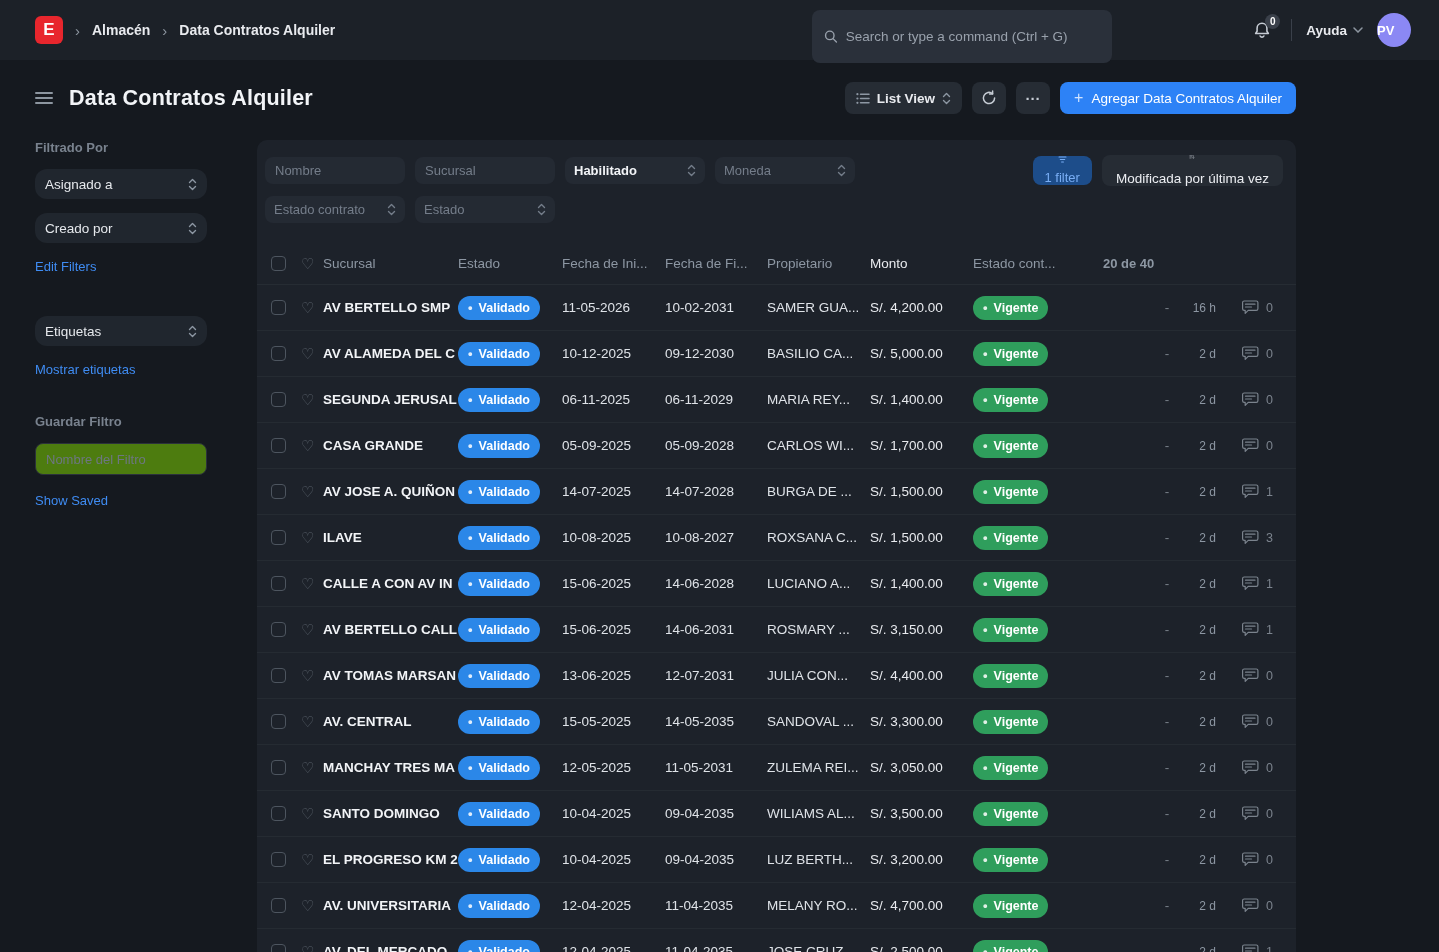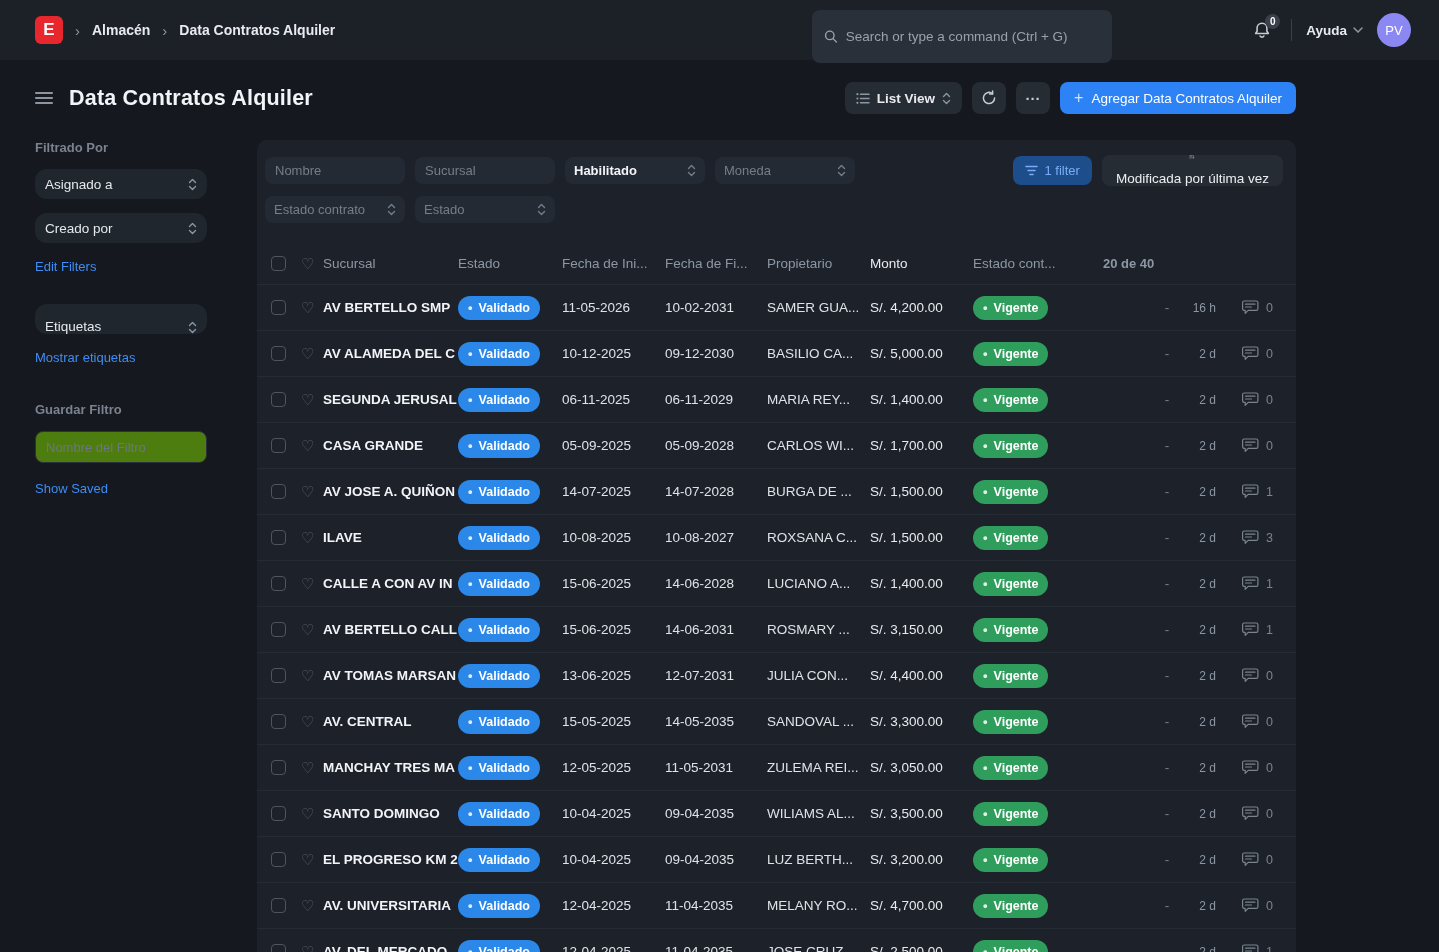--- a/index.html
+++ b/index.html
@@ -38,22 +38,22 @@
   .bell-badge {
     position:absolute; top:-3px; right:-3px; background:#3a404a; color:#fff;
     font-size:10px; font-weight:700; width:15px; height:15px; border-radius:50%;
     display:flex; align-items:center; justify-content:center;
   }
   .nav-divider { width:1px; height:22px; background:#3a404a; }
   .help { display:flex; align-items:center; gap:6px; cursor:pointer;
           font-size:13.5px; font-weight:600; color:#e8eaee; }
   .avatar {
     width:34px; height:34px; border-radius:50%; background:#8b88f4; color:#fff;
-    display:flex; align-items:center; justify-content:center;
-    font-size:13px; font-weight:400; cursor:pointer;
+    display:flex; align-items:center; 
+    font-size:13px; font-weight:700; cursor:pointer;
   }
 
   
   .page-head {
     position:absolute; left:35px; top:80px; width:1261px; height:36px;
     display:flex; align-items:center;
   }
   .hamburger { display:flex; flex-direction:column; gap:3px; margin-right:16px; cursor:pointer; padding:4px 0; }
   .hamburger span { width:18px; height:2px; background:#8d96a0; border-radius:1px; }
   .page-title { font-size:21.5px; font-weight:700; color:#f2f4f7; letter-spacing:.2px; }
@@ -107,21 +107,21 @@
     width:140px; height:27px; background:#242a33; border-radius:8px; padding:0 9px;
     display:flex; align-items:center; justify-content:space-between;
     font-size:13px; cursor:pointer; margin-bottom:0;
   }
   .f-sel.muted span { color:#747d8a; }
   .f-sel.active span { color:#f2f4f7; font-weight:600; }
   .filter-right { margin-left:auto; display:flex; align-items:center; gap:10px; }
   .btn-filter-count {
     background:#1d4d8a; border:none; border-radius:8px; height:29px; padding:0 12px;
     display:flex; align-items:center; gap:7px; color:#79aef5; font-size:13px;
-    font-weight:500; cursor:pointer; font-family:"Liberation Sans", sans-serif;
+    font-weight:500; cursor:pointer; font-family:"Liberation Sans", sans-serif;flex-direction:column;
   }
   .btn-sort {
     background:#262c34; border:none; border-radius:8px; height:31px; padding:0 14px;
     display:flex; align-items:center; gap:12px; color:#eceef2; font-size:13.5px;
     cursor:pointer; font-family:"Liberation Sans", sans-serif;flex-direction:column;
   }
 
   
   .grid-row {
     display:grid;
@@ -249,21 +249,21 @@
   <div class="sel">
     <span>Creado por</span>
     <svg class="icn" width="9" height="13" viewBox="0 0 9 13">
         <polyline points="1.5,4.5 4.5,1.5 7.5,4.5" fill="none" stroke="#8d97a3" stroke-width="1.4" stroke-linecap="round" stroke-linejoin="round"></polyline>
         <polyline points="1.5,8.5 4.5,11.5 7.5,8.5" fill="none" stroke="#8d97a3" stroke-width="1.4" stroke-linecap="round" stroke-linejoin="round"></polyline>
       </svg>
   </div>
 
   <span class="link" style="margin-bottom:22px;">Edit Filters</span>
 
-  <div class="sel" style="margin-top:8px;align-items:flex-end;">
+  <div class="sel" style="margin-top:20px;">
     <span>Etiquetas</span>
     <svg class="icn" width="9" height="13" viewBox="0 0 9 13">
         <polyline points="1.5,4.5 4.5,1.5 7.5,4.5" fill="none" stroke="#8d97a3" stroke-width="1.4" stroke-linecap="round" stroke-linejoin="round"></polyline>
         <polyline points="1.5,8.5 4.5,11.5 7.5,8.5" fill="none" stroke="#8d97a3" stroke-width="1.4" stroke-linecap="round" stroke-linejoin="round"></polyline>
       </svg>
   </div>
 
   <span class="link">Mostrar etiquetas</span>
 
   <div class="side-gap"></div><div class="side-gap"></div>

